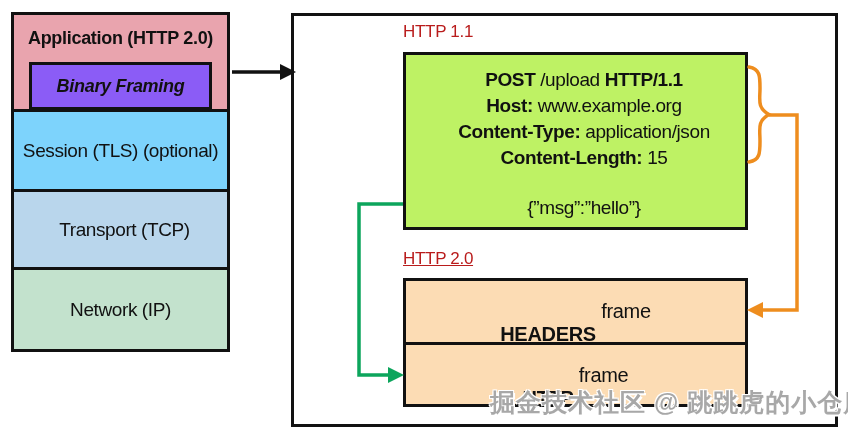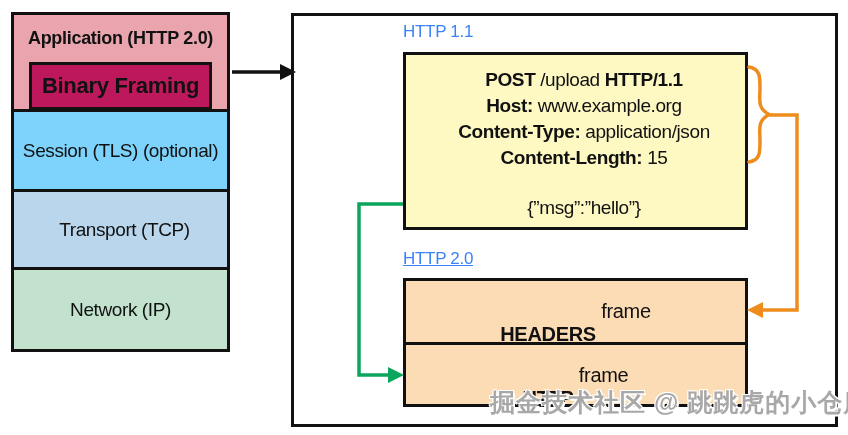--- a/index.html
+++ b/index.html
@@ -17,34 +17,34 @@
     box-sizing: border-box;
     border: 3px solid #111111;
     display: flex;
     align-items: center;
     justify-content: center;
     text-align: center;
   }
   
   .box-app       { left: 11px;  top: 12px;  width: 219px; height: 100px; background: #e9a4ae; align-items: flex-start; }
   .box-app .lbl  { height: 47px; display: flex; align-items: center; justify-content: center; width: 100%; font-weight: bold; font-size: 18px; letter-spacing: -0.3px; }
-  .box-binary    { left: 29px;  top: 62px;  width: 183px; height: 48px; background: #be185d; font-weight: bold; font-size: 22px; letter-spacing: -0.3px; }
+  .box-binary    { left: 29px;  top: 62px;  width: 183px; height: 48px; background: #8b5cf6; font-weight: bold; font-size: 18px; letter-spacing: -0.3px; font-style: italic; }
   .box-session   { left: 11px;  top: 109px; width: 219px; height: 83px; background: #7dd3fc; font-size: 19px; letter-spacing: -0.4px; }
   .box-transport { left: 11px;  top: 189px; width: 219px; height: 81px; background: #b9d6ec; font-size: 19px; letter-spacing: -0.4px; padding-left: 8px; }
   .box-network   { left: 11px;  top: 267px; width: 219px; height: 85px; background: #c3e2cd; font-size: 19px; letter-spacing: -0.4px; }
 
   
   .outer-box { left: 291px; top: 13px; width: 547px; height: 414px; background: #ffffff; display: block; }
-  .panel-label { position: absolute; font-size: 17px; letter-spacing: -0.3px; color: #3b82f6; }
+  .panel-label { position: absolute; font-size: 17px; letter-spacing: -0.3px; color: #b91c1c; }
   .lbl-http11 { left: 403px; top: 22px; }
   .lbl-http20 { left: 403px; top: 249px; text-decoration: underline; }
 
   .request-box {
     left: 403px; top: 52px; width: 345px; height: 178px;
-    background: #fef9c3;
+    background: #bef264;
     display: block;
     padding: 12px 0 0 17px;
     font-size: 19px; line-height: 26px; letter-spacing: -0.4px;
   }
   .request-box .line { white-space: pre; }
   .request-box .k { font-weight: bold; }
   .request-box .body-line { margin-top: 24px; white-space: pre; text-align: center; }
 
   .frames-box { left: 403px; top: 278px; width: 345px; height: 129px; background: #fcdcb4; display: block; padding: 0; }
   .frame-row {

